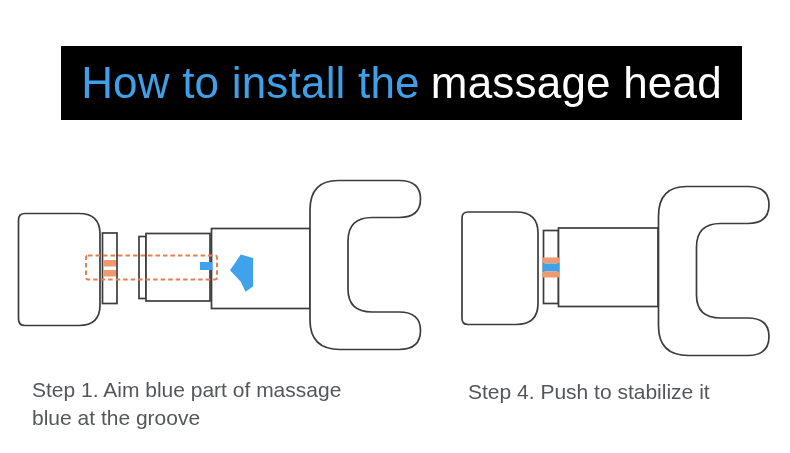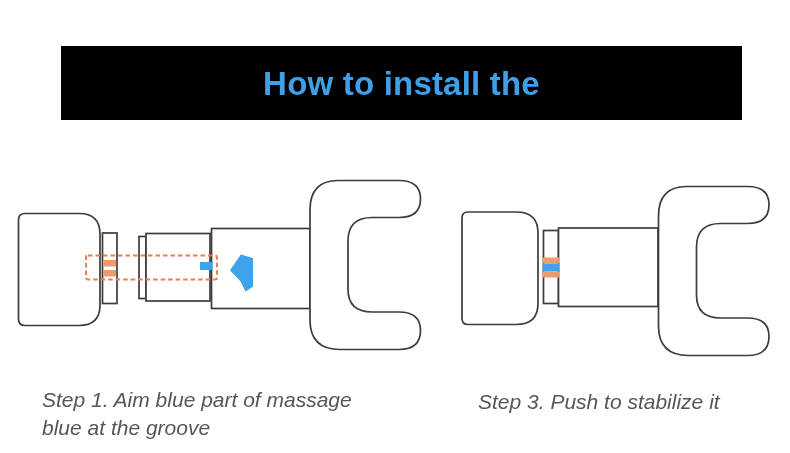--- a/index.html
+++ b/index.html
@@ -19,46 +19,47 @@
     background:var(--page-bg);
     font-family:"Liberation Sans","DejaVu Sans",sans-serif;
   }
   .banner{
     position:absolute;left:61px;top:46px;width:681px;height:74px;
     background:var(--banner-bg);
     display:flex;align-items:center;justify-content:center;gap:11px;
     white-space:nowrap;
   }
   .banner .t{
-    font-size:33px;font-weight:bold;letter-spacing:0.2px;line-height:1;
+    font-size:44px;font-weight:normal;letter-spacing:0.2px;line-height:1;
   }
   .t-blue{color:var(--title-blue);}
   .t-white{color:var(--title-white);}
   .fig{position:absolute;display:block;}
   #fig1{left:0;top:158px;}
   #fig2{left:450px;top:158px;}
   .caption{
-    position:absolute;margin:18px;color:var(--caption-gray);
-    font-size:21px;line-height:28px;font-weight:400;font-style:italic;
+    position:absolute;margin:8px;color:var(--caption-gray);
+    font-size:21px;line-height:28px;font-weight:400;
   }
   #caption1{left:24px;top:368px;}
   #caption2{left:460px;top:370px;}
   .caption span{display:block;}
   svg .ln{fill:#ffffff;stroke:var(--outline);stroke-width:1.7;}
   svg .fill-blue{fill:var(--accent-blue);stroke:none;}
   svg .fill-orange{fill:var(--accent-orange);stroke:none;}
   svg .dashed{fill:none;stroke:var(--dashed-orange);stroke-width:2;stroke-dasharray:4.5 3;}
 </style>
 </head>
 <body>
 
 <div class="canvas">
 
   <header class="banner">
     <span class="t t-blue">How to install the</span>
+    <span class="t t-white">massage head</span>
   </header>
 
   <svg id="fig1" class="fig" width="450" height="212" viewBox="0 158 450 212" xmlns="http://www.w3.org/2000/svg">
 
     <path class="ln" d="M 25,213.5 L 79,213.5 Q 100,213.5 100,234 L 100,305 Q 100,325.5 79,325.5 L 25,325.5 Q 18.5,325.5 18.5,319 L 18.5,220 Q 18.5,213.5 25,213.5 Z"></path>
 
     <rect class="ln" x="102.5" y="233" width="14.5" height="70.5"></rect>
 
     <rect class="ln" x="139" y="236.5" width="7" height="62"></rect>
 
@@ -91,16 +92,16 @@
     <rect class="fill-orange" x="542.5" y="257.5" width="17" height="6"></rect>
     <rect class="fill-blue" x="542.5" y="263.5" width="17" height="8"></rect>
     <rect class="fill-orange" x="542.5" y="271.5" width="17" height="6"></rect>
   </svg>
 
   <p class="caption" id="caption1">
     <span>Step 1. Aim blue part of massage</span>
     <span>blue at the groove</span>
   </p>
   <p class="caption" id="caption2">
-    <span>Step 3. Push to stabilize it</span>
+    <span>Step 4. Push to stabilize it</span>
   </p>
 
 </div>
 
 </body></html>

